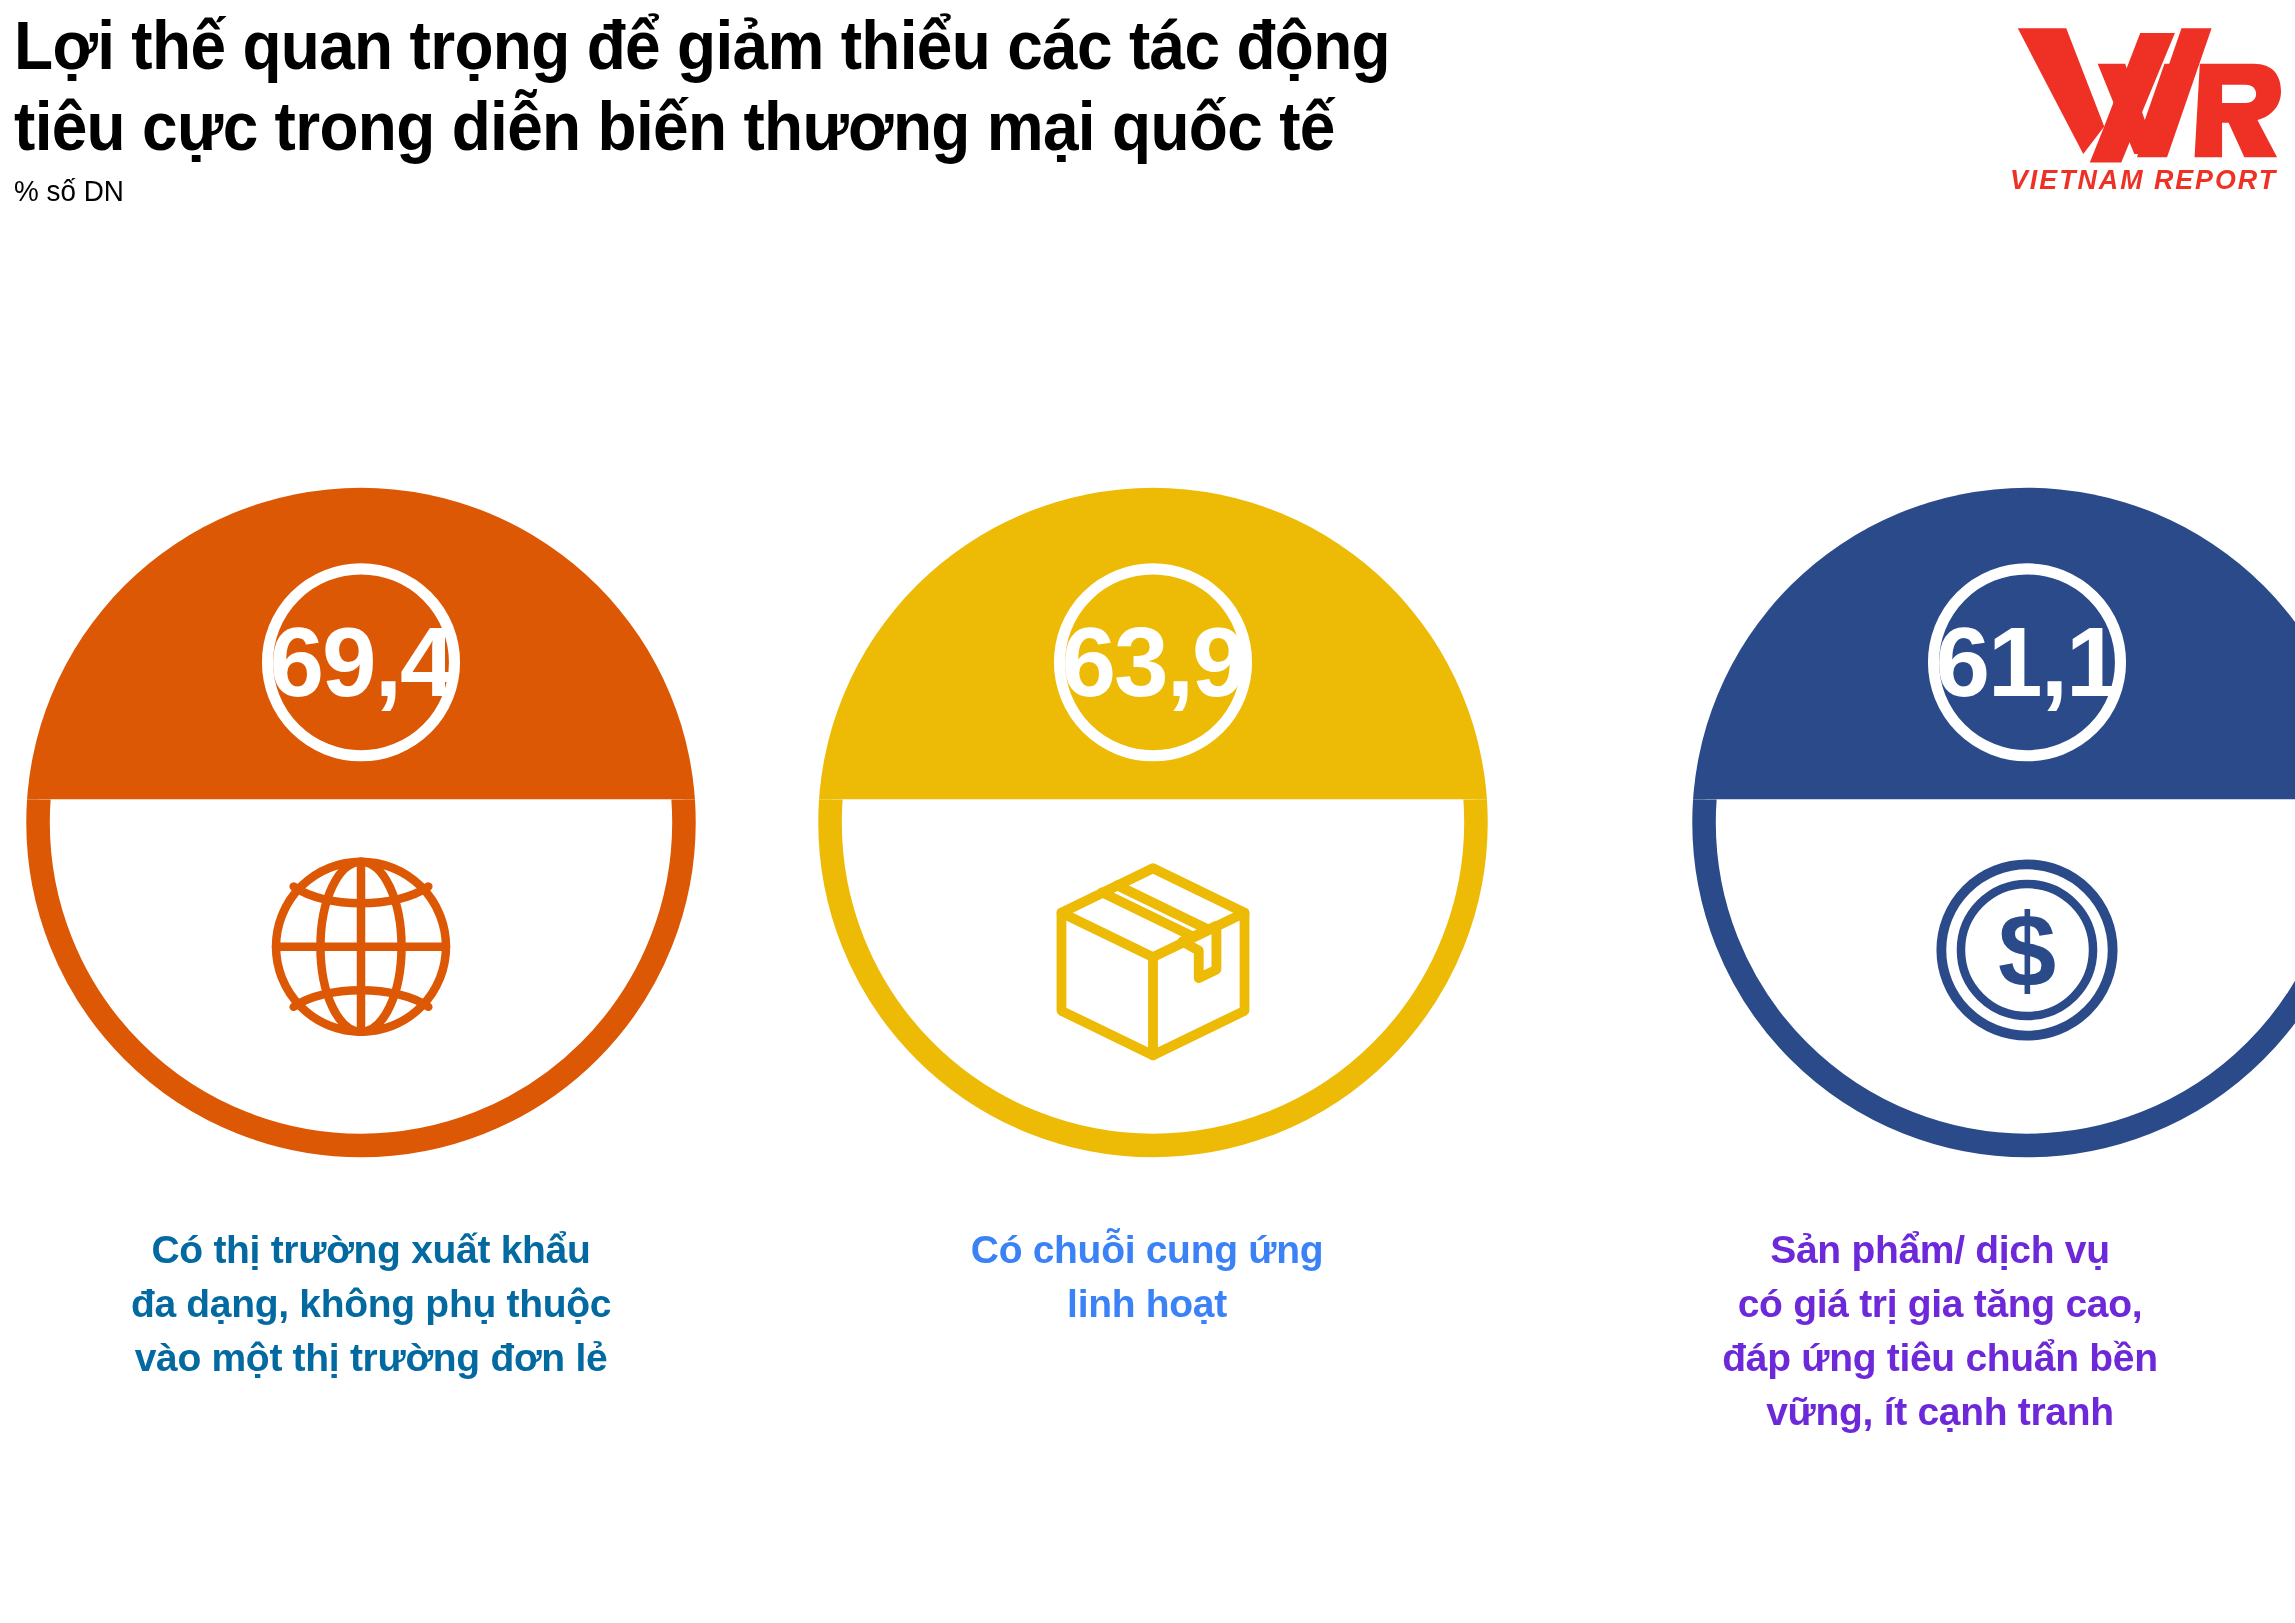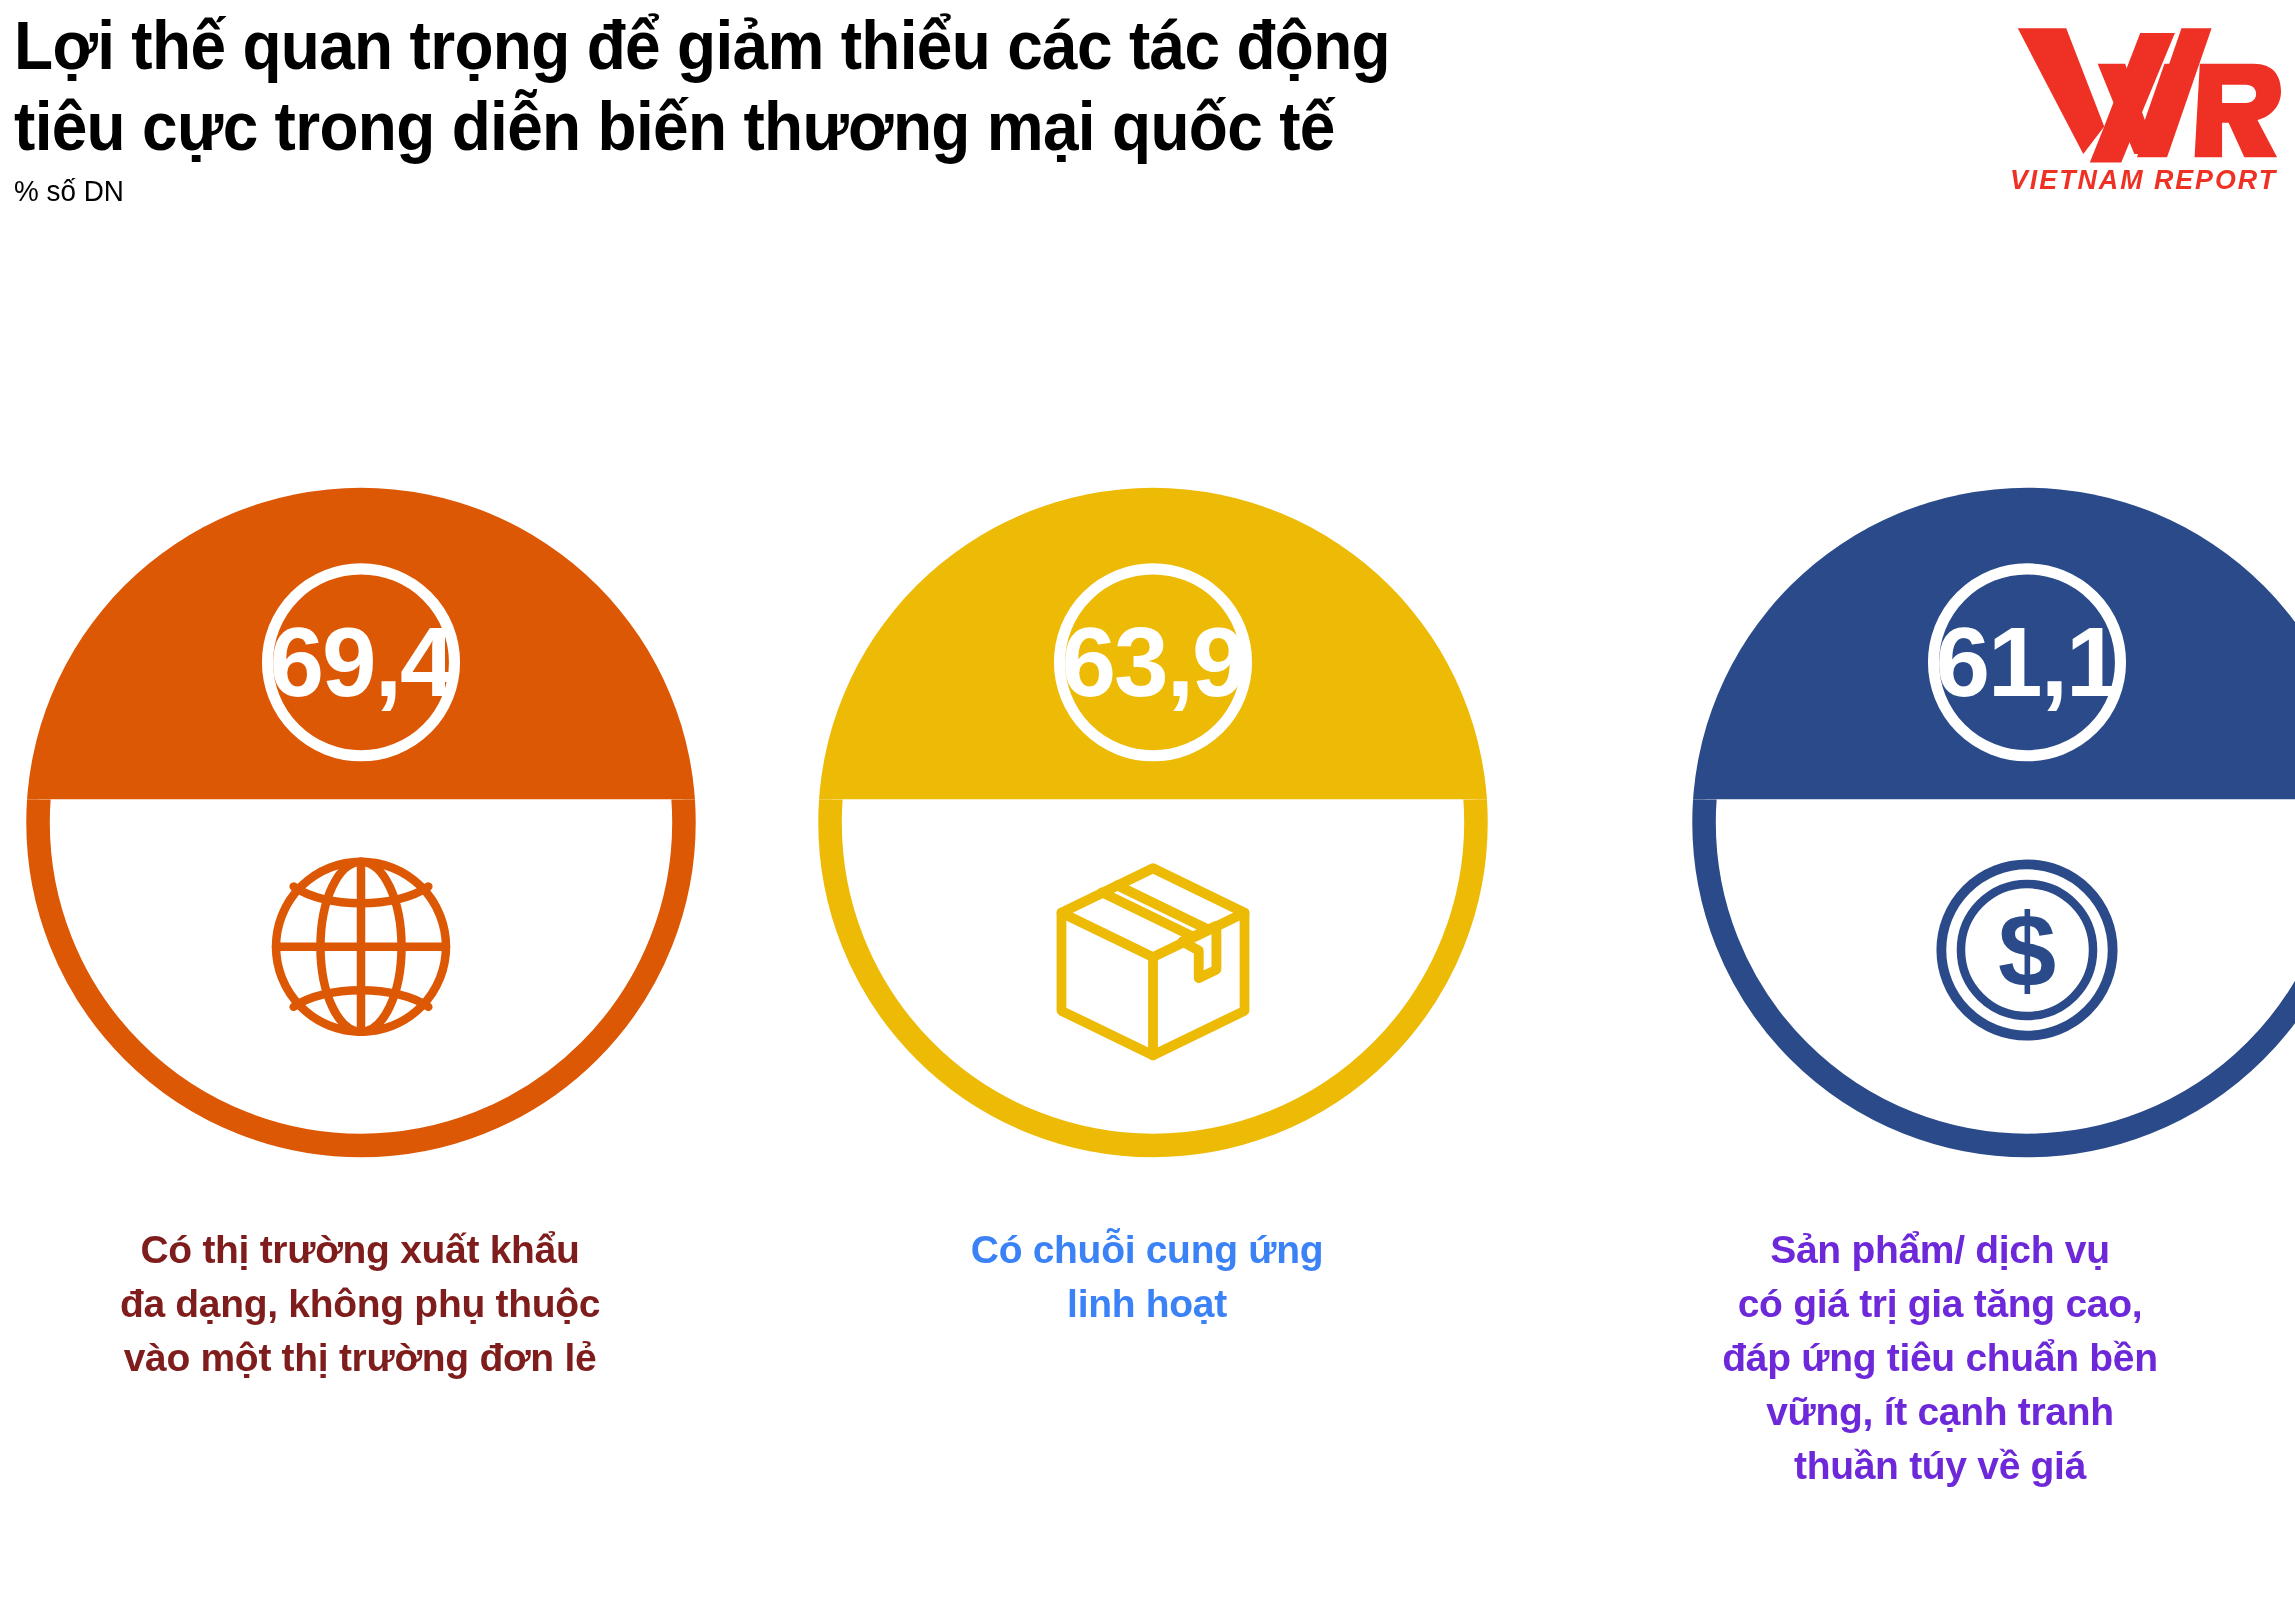--- a/index.html
+++ b/index.html
@@ -87,21 +87,21 @@
     width: 2295px;
   }
   .caption {
     position: absolute;
     text-align: center;
     font-size: 39px;
     font-weight: bold;
     line-height: 54px;
     letter-spacing: -0.3px;
   }
-  .caption.cap1 { left: 23px;   width: 674px; color: #7f1d1d; }
+  .caption.cap1 { left: 34px;   width: 674px; color: #0369a1; }
   .caption.cap2 { left: 810px; width: 674px; color: #3b82f6; }
   .caption.cap3 { left: 1603px; width: 674px; color: #6d28d9; }
   .caption .ln { display: block; white-space: nowrap; }
 </style>
 </head>
 <body>
 
 <div id="header">
 
   <div id="title-block">
@@ -240,16 +240,15 @@
   <div class="caption cap2">
     <span class="ln">Có chuỗi cung ứng</span>
     <span class="ln">linh hoạt</span>
   </div>
 
   <div class="caption cap3">
     <span class="ln">Sản phẩm/ dịch vụ</span>
     <span class="ln">có giá trị gia tăng cao,</span>
     <span class="ln">đáp ứng tiêu chuẩn bền</span>
     <span class="ln">vững, ít cạnh tranh</span>
-    <span class="ln">thuần túy về giá</span>
   </div>
 </div>
 
 
 </body></html>

